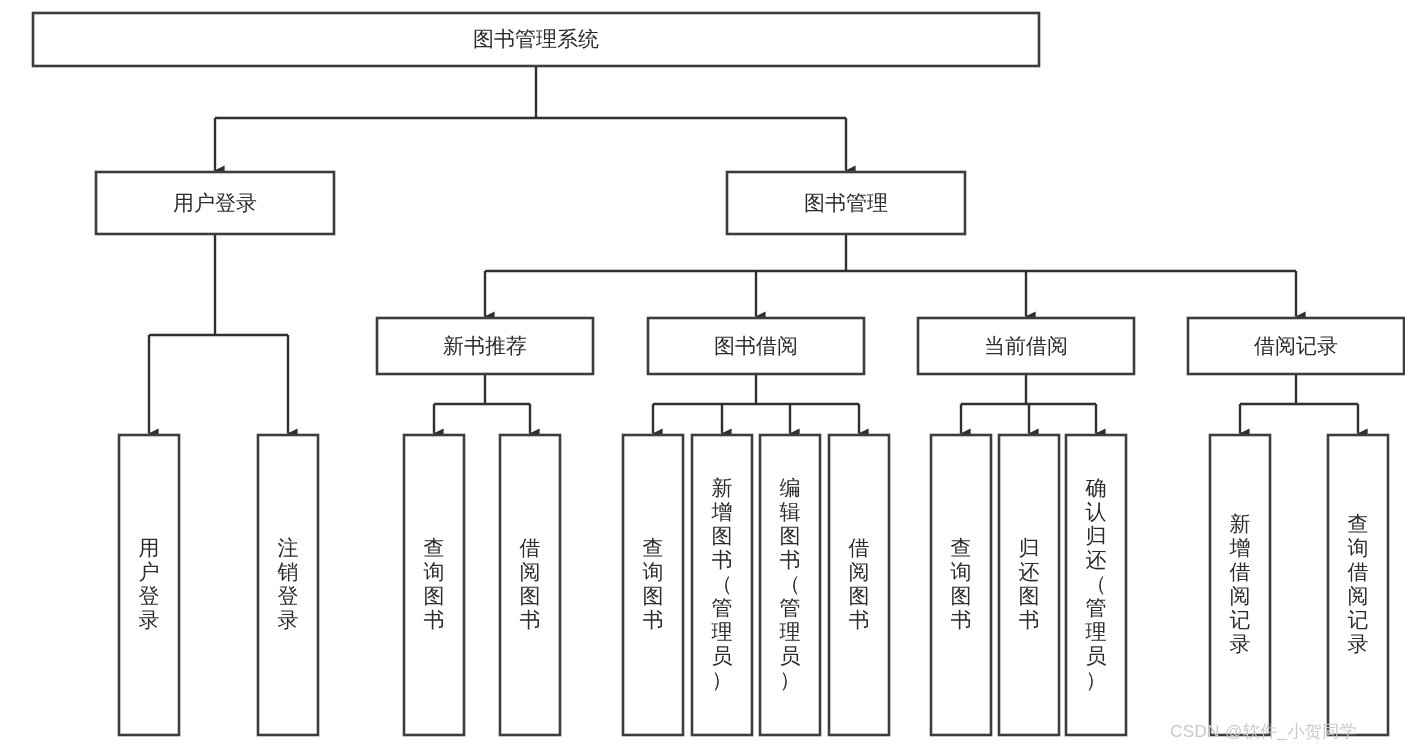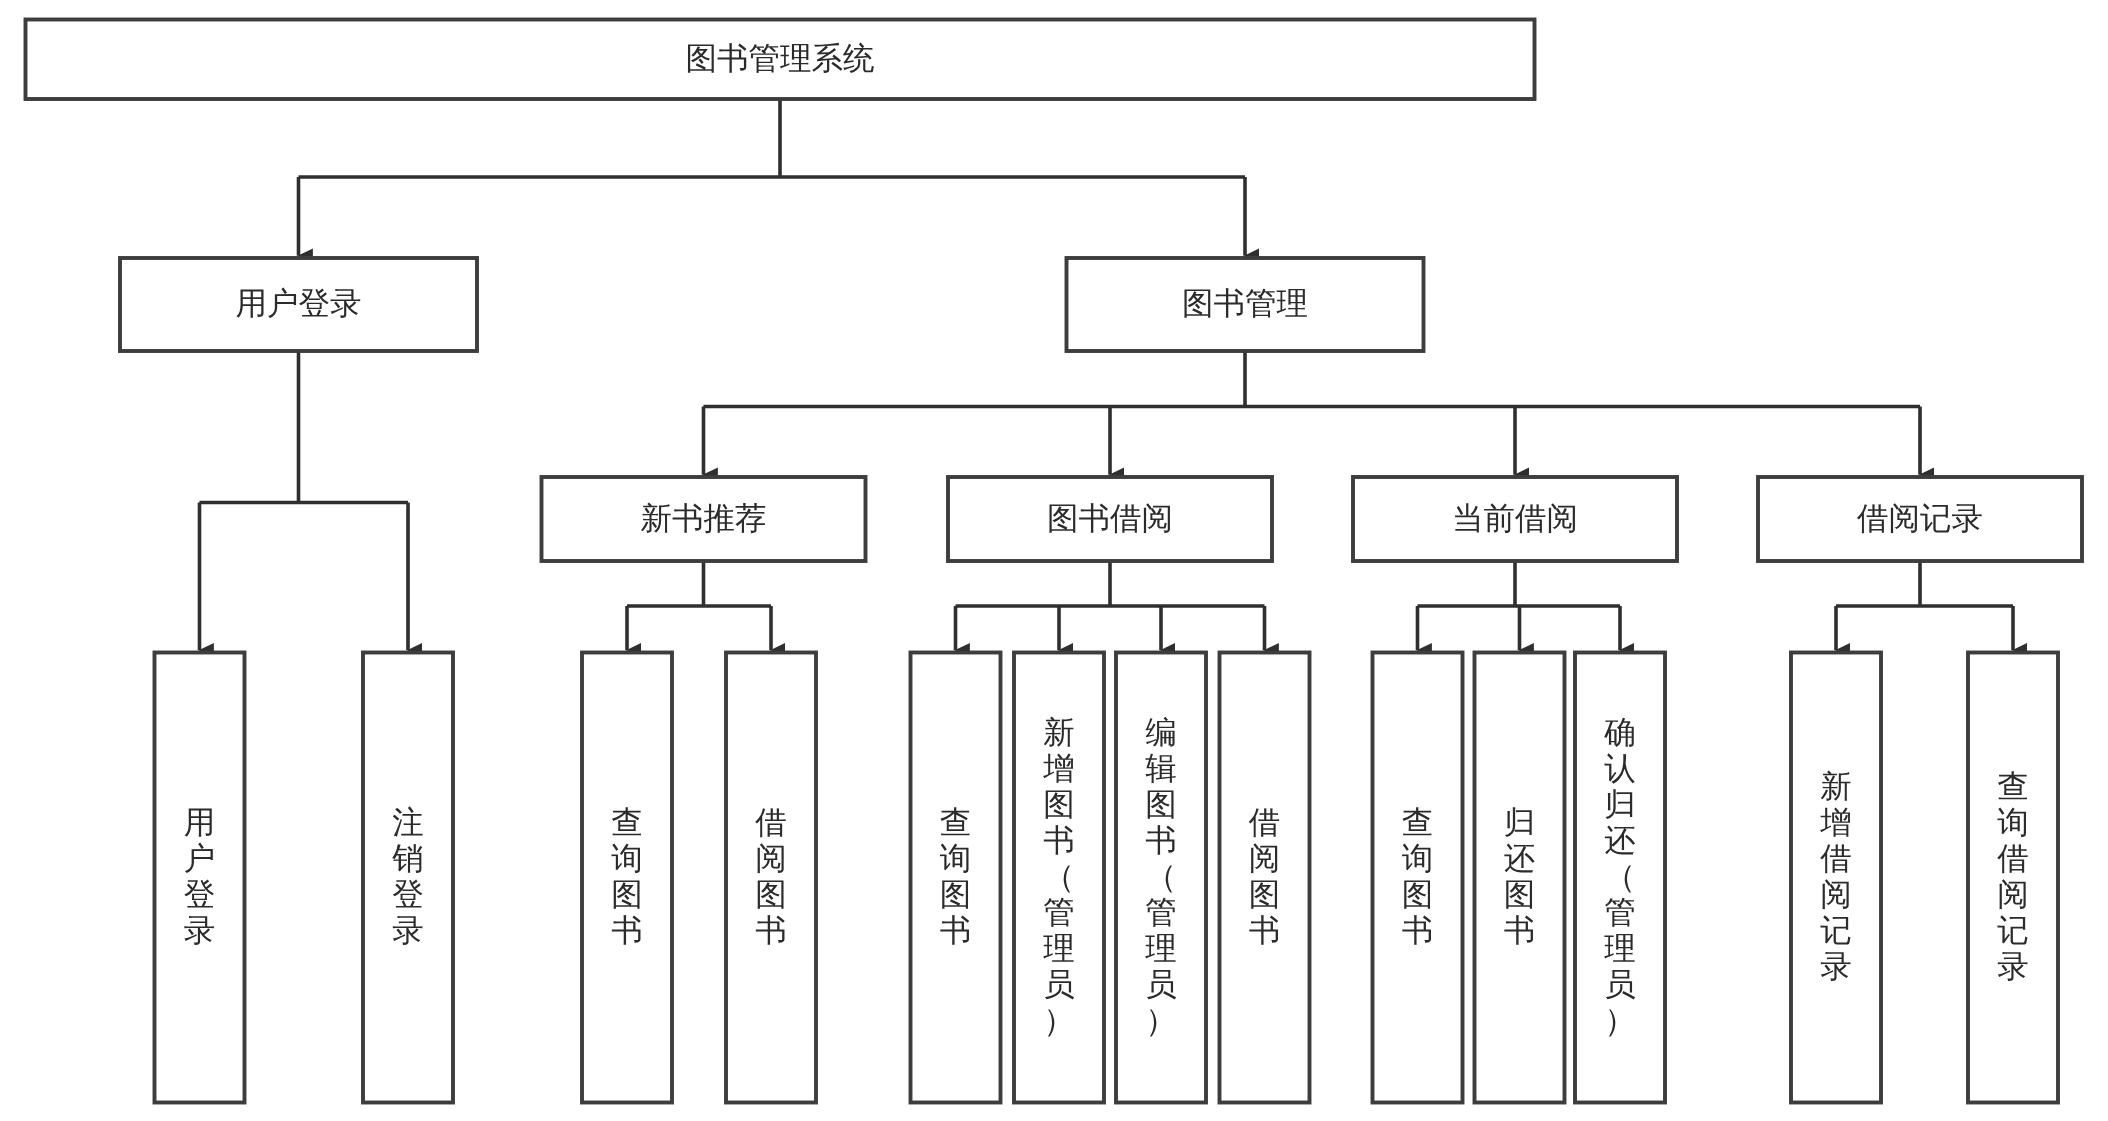--- a/index.html
+++ b/index.html
@@ -1,21 +1,21 @@
 <!DOCTYPE html>
 <html><head>
 <meta charset="utf-8">
 <style>
   html,body{margin:0;padding:0;background:#ffffff;}
   body{
     width:1405px;height:747px;overflow:hidden;
     font-family:"Liberation Sans","DejaVu Sans",sans-serif;
     position:relative;
   }
-  #diagram-root{position:absolute;left:0;top:0;width:1349px;height:747px;}
+  #diagram-root{position:absolute;left:0;top:0;width:1349px;height:747px;padding-left:16px;}
   .node-box{
     fill:#ffffff;
     stroke:#3d3d3d;
     stroke-width:2.6;
   }
   .node-label{
     fill:#2b2b2b;
     font-family:"Liberation Sans","DejaVu Sans",sans-serif;
     font-size:21px;
     text-anchor:middle;
@@ -178,13 +178,14 @@
         <g>
           <rect class="node-box" x="1194" y="435" width="60" height="300"></rect>
           <text class="node-label-vertical" x="1224" y="531"><tspan x="1224" dy="0">新</tspan><tspan x="1224" dy="24">增</tspan><tspan x="1224" dy="24">借</tspan><tspan x="1224" dy="24">阅</tspan><tspan x="1224" dy="24">记</tspan><tspan x="1224" dy="24">录</tspan></text>
         </g>
         <g>
           <rect class="node-box" x="1312" y="435" width="60" height="300"></rect>
           <text class="node-label-vertical" x="1342" y="531"><tspan x="1342" dy="0">查</tspan><tspan x="1342" dy="24">询</tspan><tspan x="1342" dy="24">借</tspan><tspan x="1342" dy="24">阅</tspan><tspan x="1342" dy="24">记</tspan><tspan x="1342" dy="24">录</tspan></text>
         </g>
       </g>
   </svg>
+  <div class="watermark">CSDN @软件_小贺同学</div>
 </div>
 
 </body></html>

